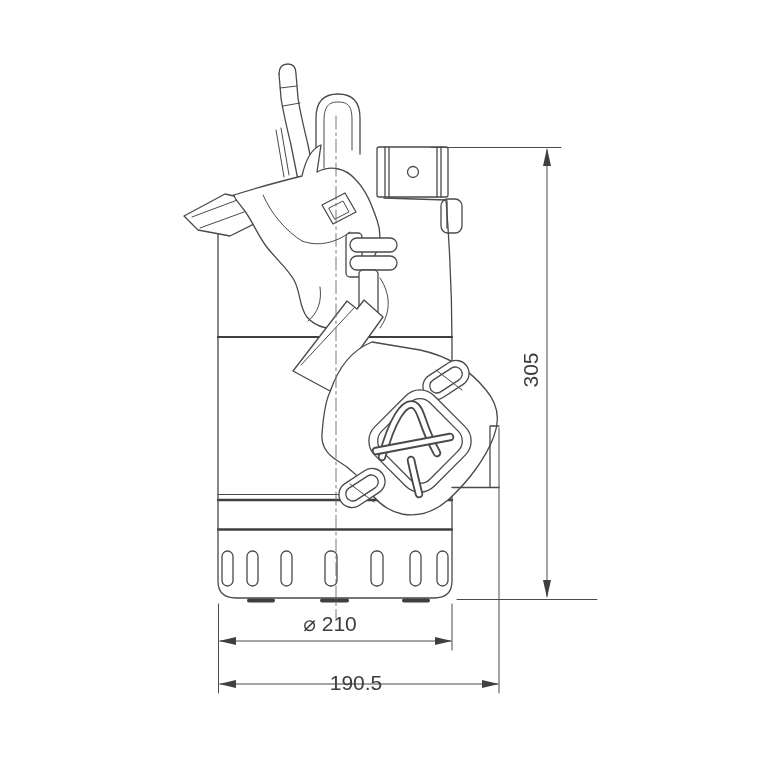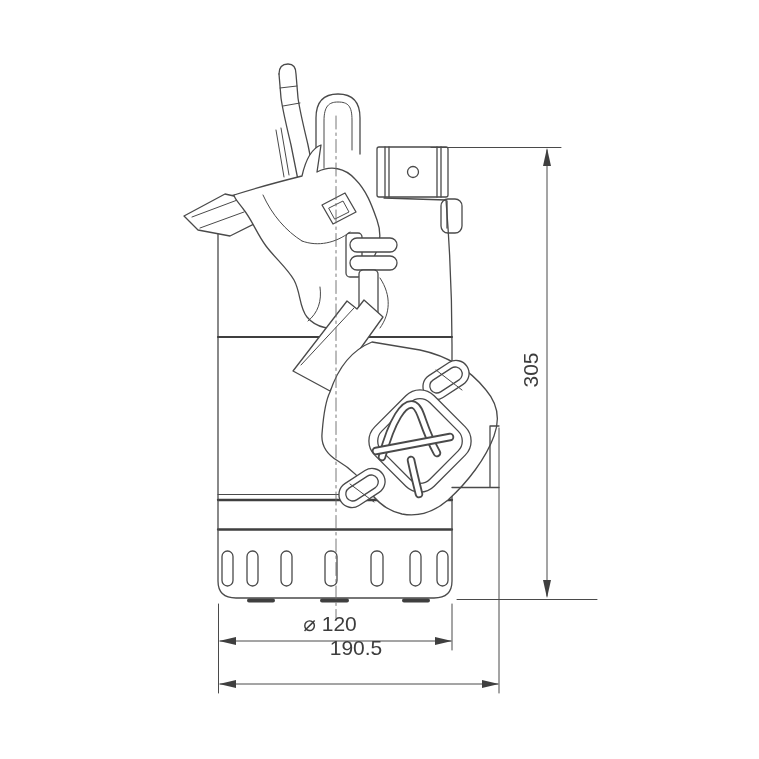--- a/index.html
+++ b/index.html
@@ -8,21 +8,21 @@
     position:relative;width:759px;height:759px;background:#ffffff;
     overflow:hidden;font-family:"Liberation Sans","DejaVu Sans",sans-serif;
   }
   svg{position:absolute;left:0;top:0;}
   .lbl{
     position:absolute;color:#3d3d3d;font-size:21px;line-height:22px;
     text-align:center;white-space:nowrap;user-select:none;
   }
   #dim-height-label{left:501px;top:359px;width:60px;transform:rotate(-90deg);}
   #dim-diameter-label{left:288px;top:613px;width:84px;}
-  #dim-width-label{left:314px;top:637px;width:84px;}
+  #dim-width-label{left:314px;top:672px;width:84px;}
 </style>
 </head>
 <body>
 
 <div class="canvas">
 
   <svg width="759" height="759" viewBox="0 0 759 759">
     <g fill="none" stroke="#4a4a4a" stroke-width="1.3" stroke-linecap="round" stroke-linejoin="round">
 
       <g>
@@ -171,15 +171,15 @@
         <g>
           <path d="M220,684 L498,684"></path>
           <polygon points="219,684 236,680 236,688" fill="#3f3f3f" stroke="none"></polygon>
           <polygon points="499,684 482,680 482,688" fill="#3f3f3f" stroke="none"></polygon>
         </g>
       </g>
     </g>
   </svg>
 
   <div class="lbl" id="dim-height-label">305</div>
-  <div class="lbl" id="dim-diameter-label">⌀ 120</div>
+  <div class="lbl" id="dim-diameter-label">⌀ 210</div>
   <div class="lbl" id="dim-width-label">190.5</div>
 </div>
 
 </body></html>

